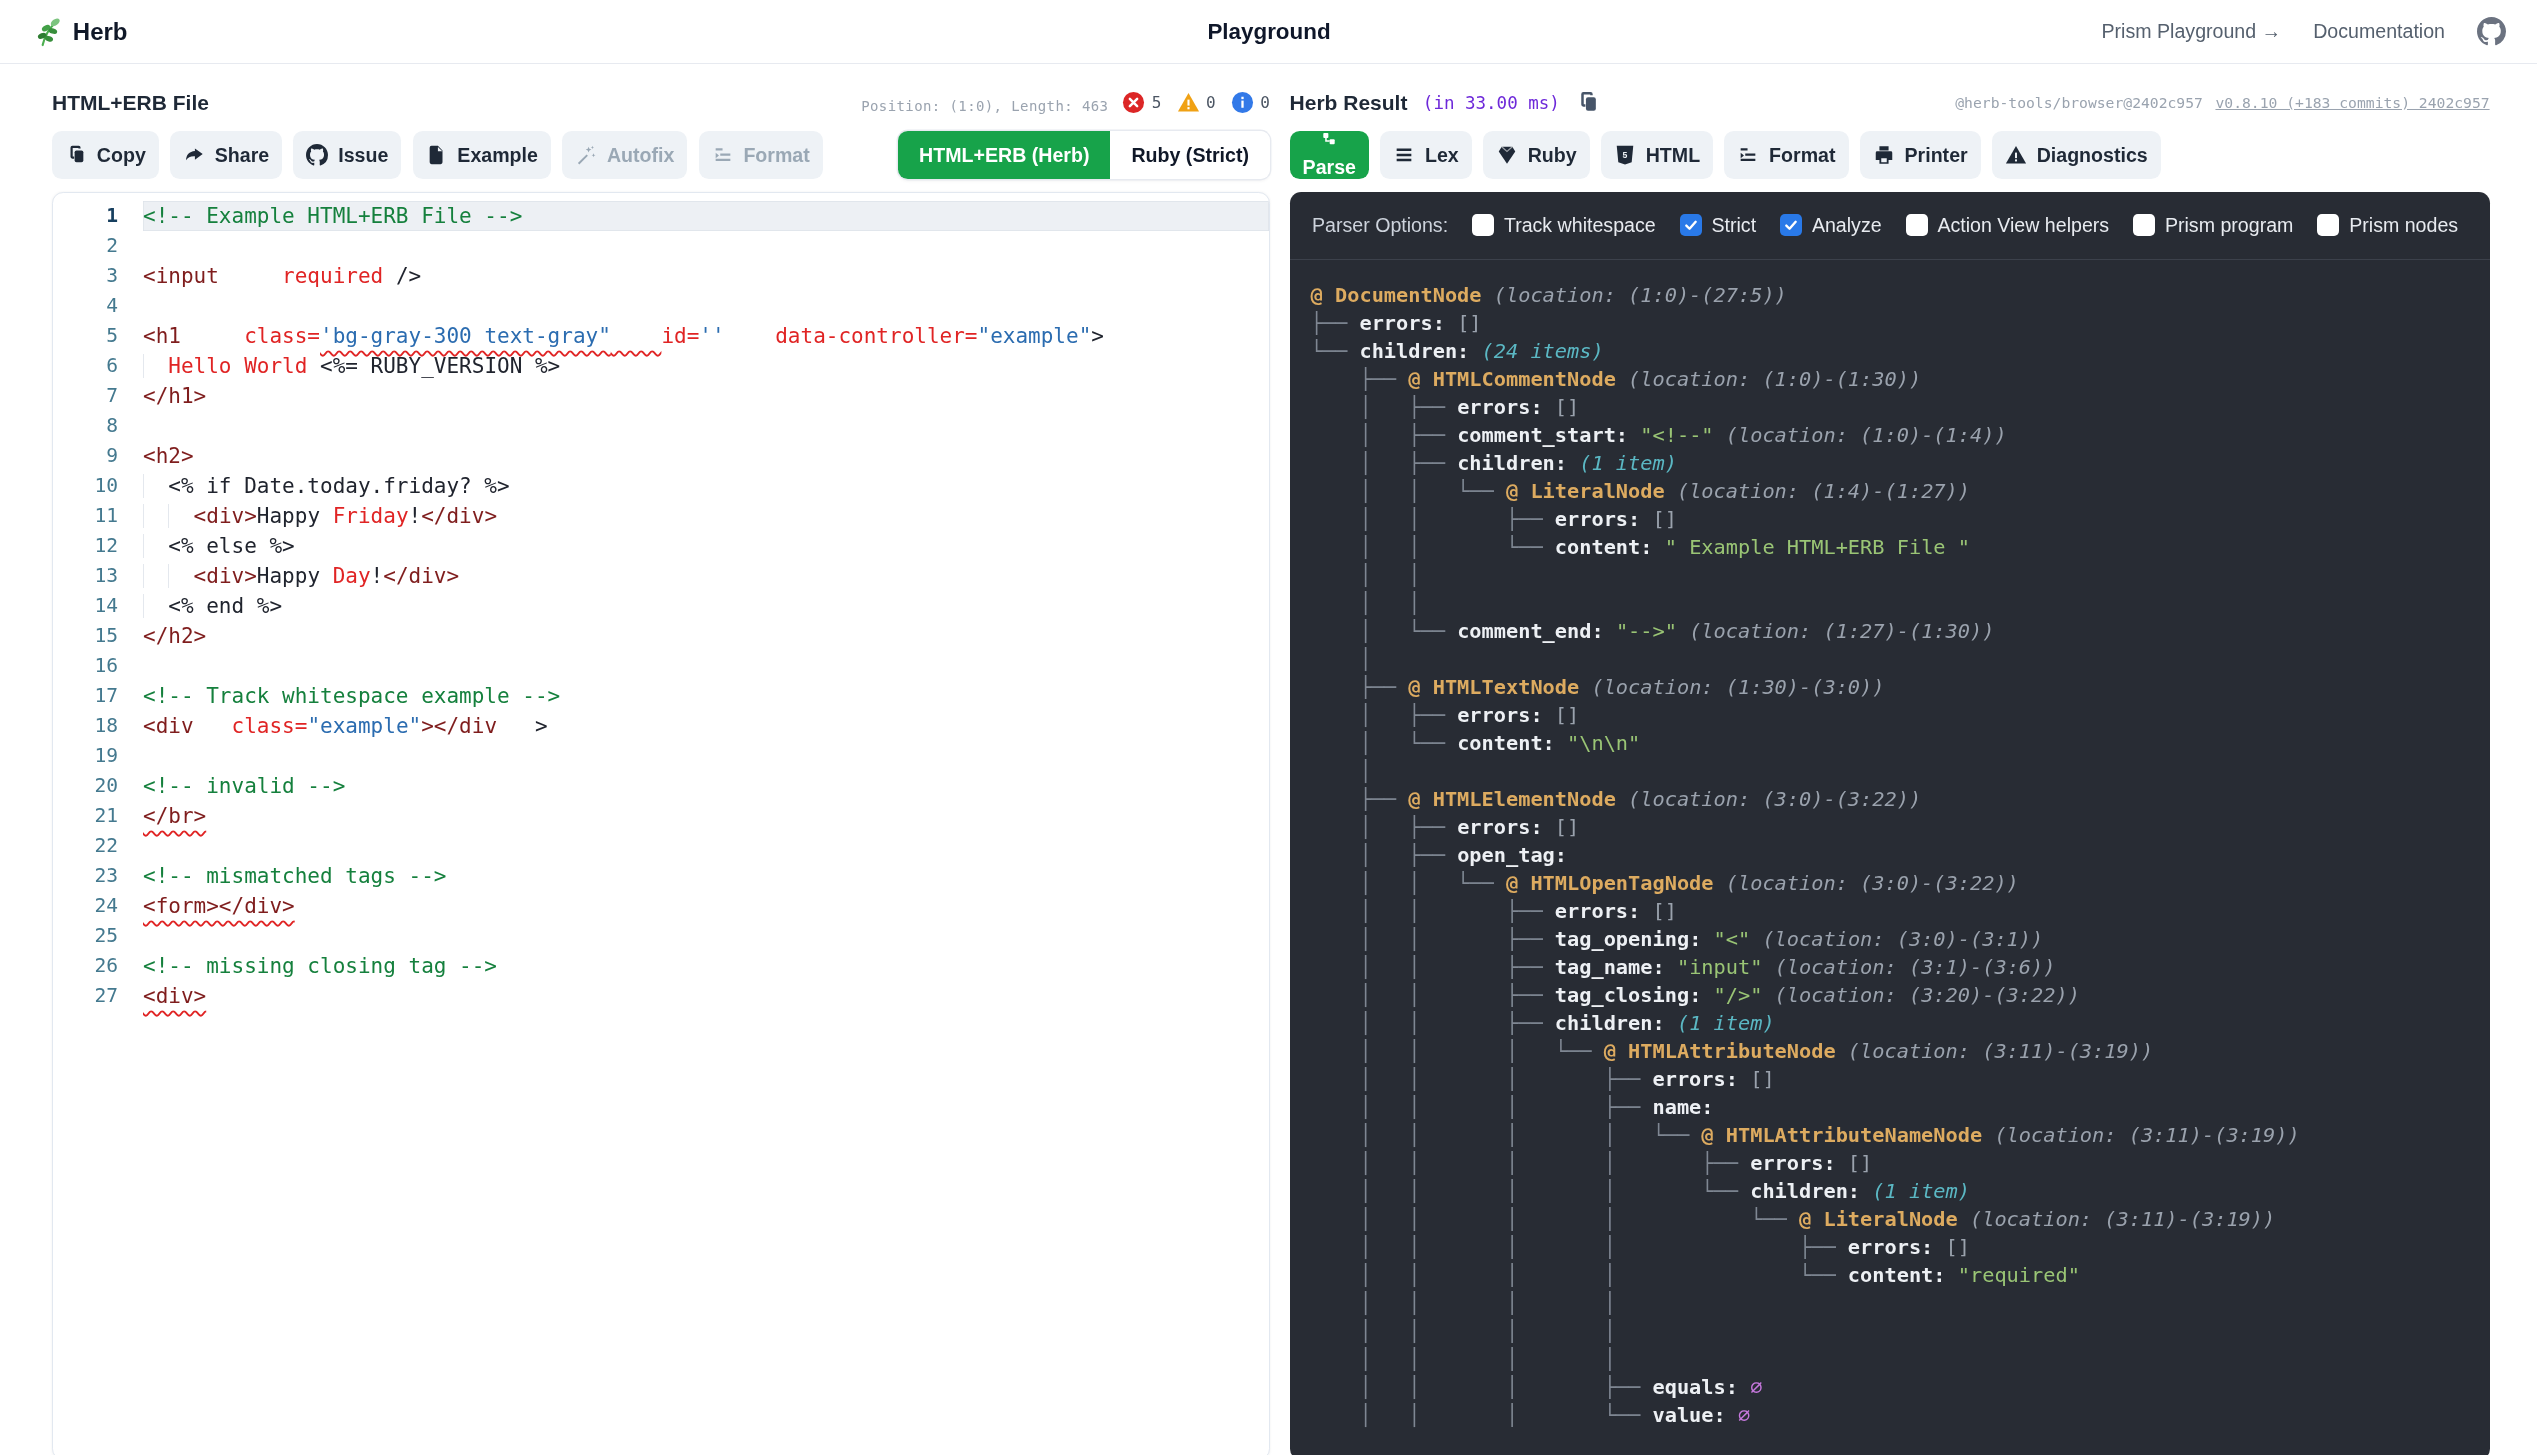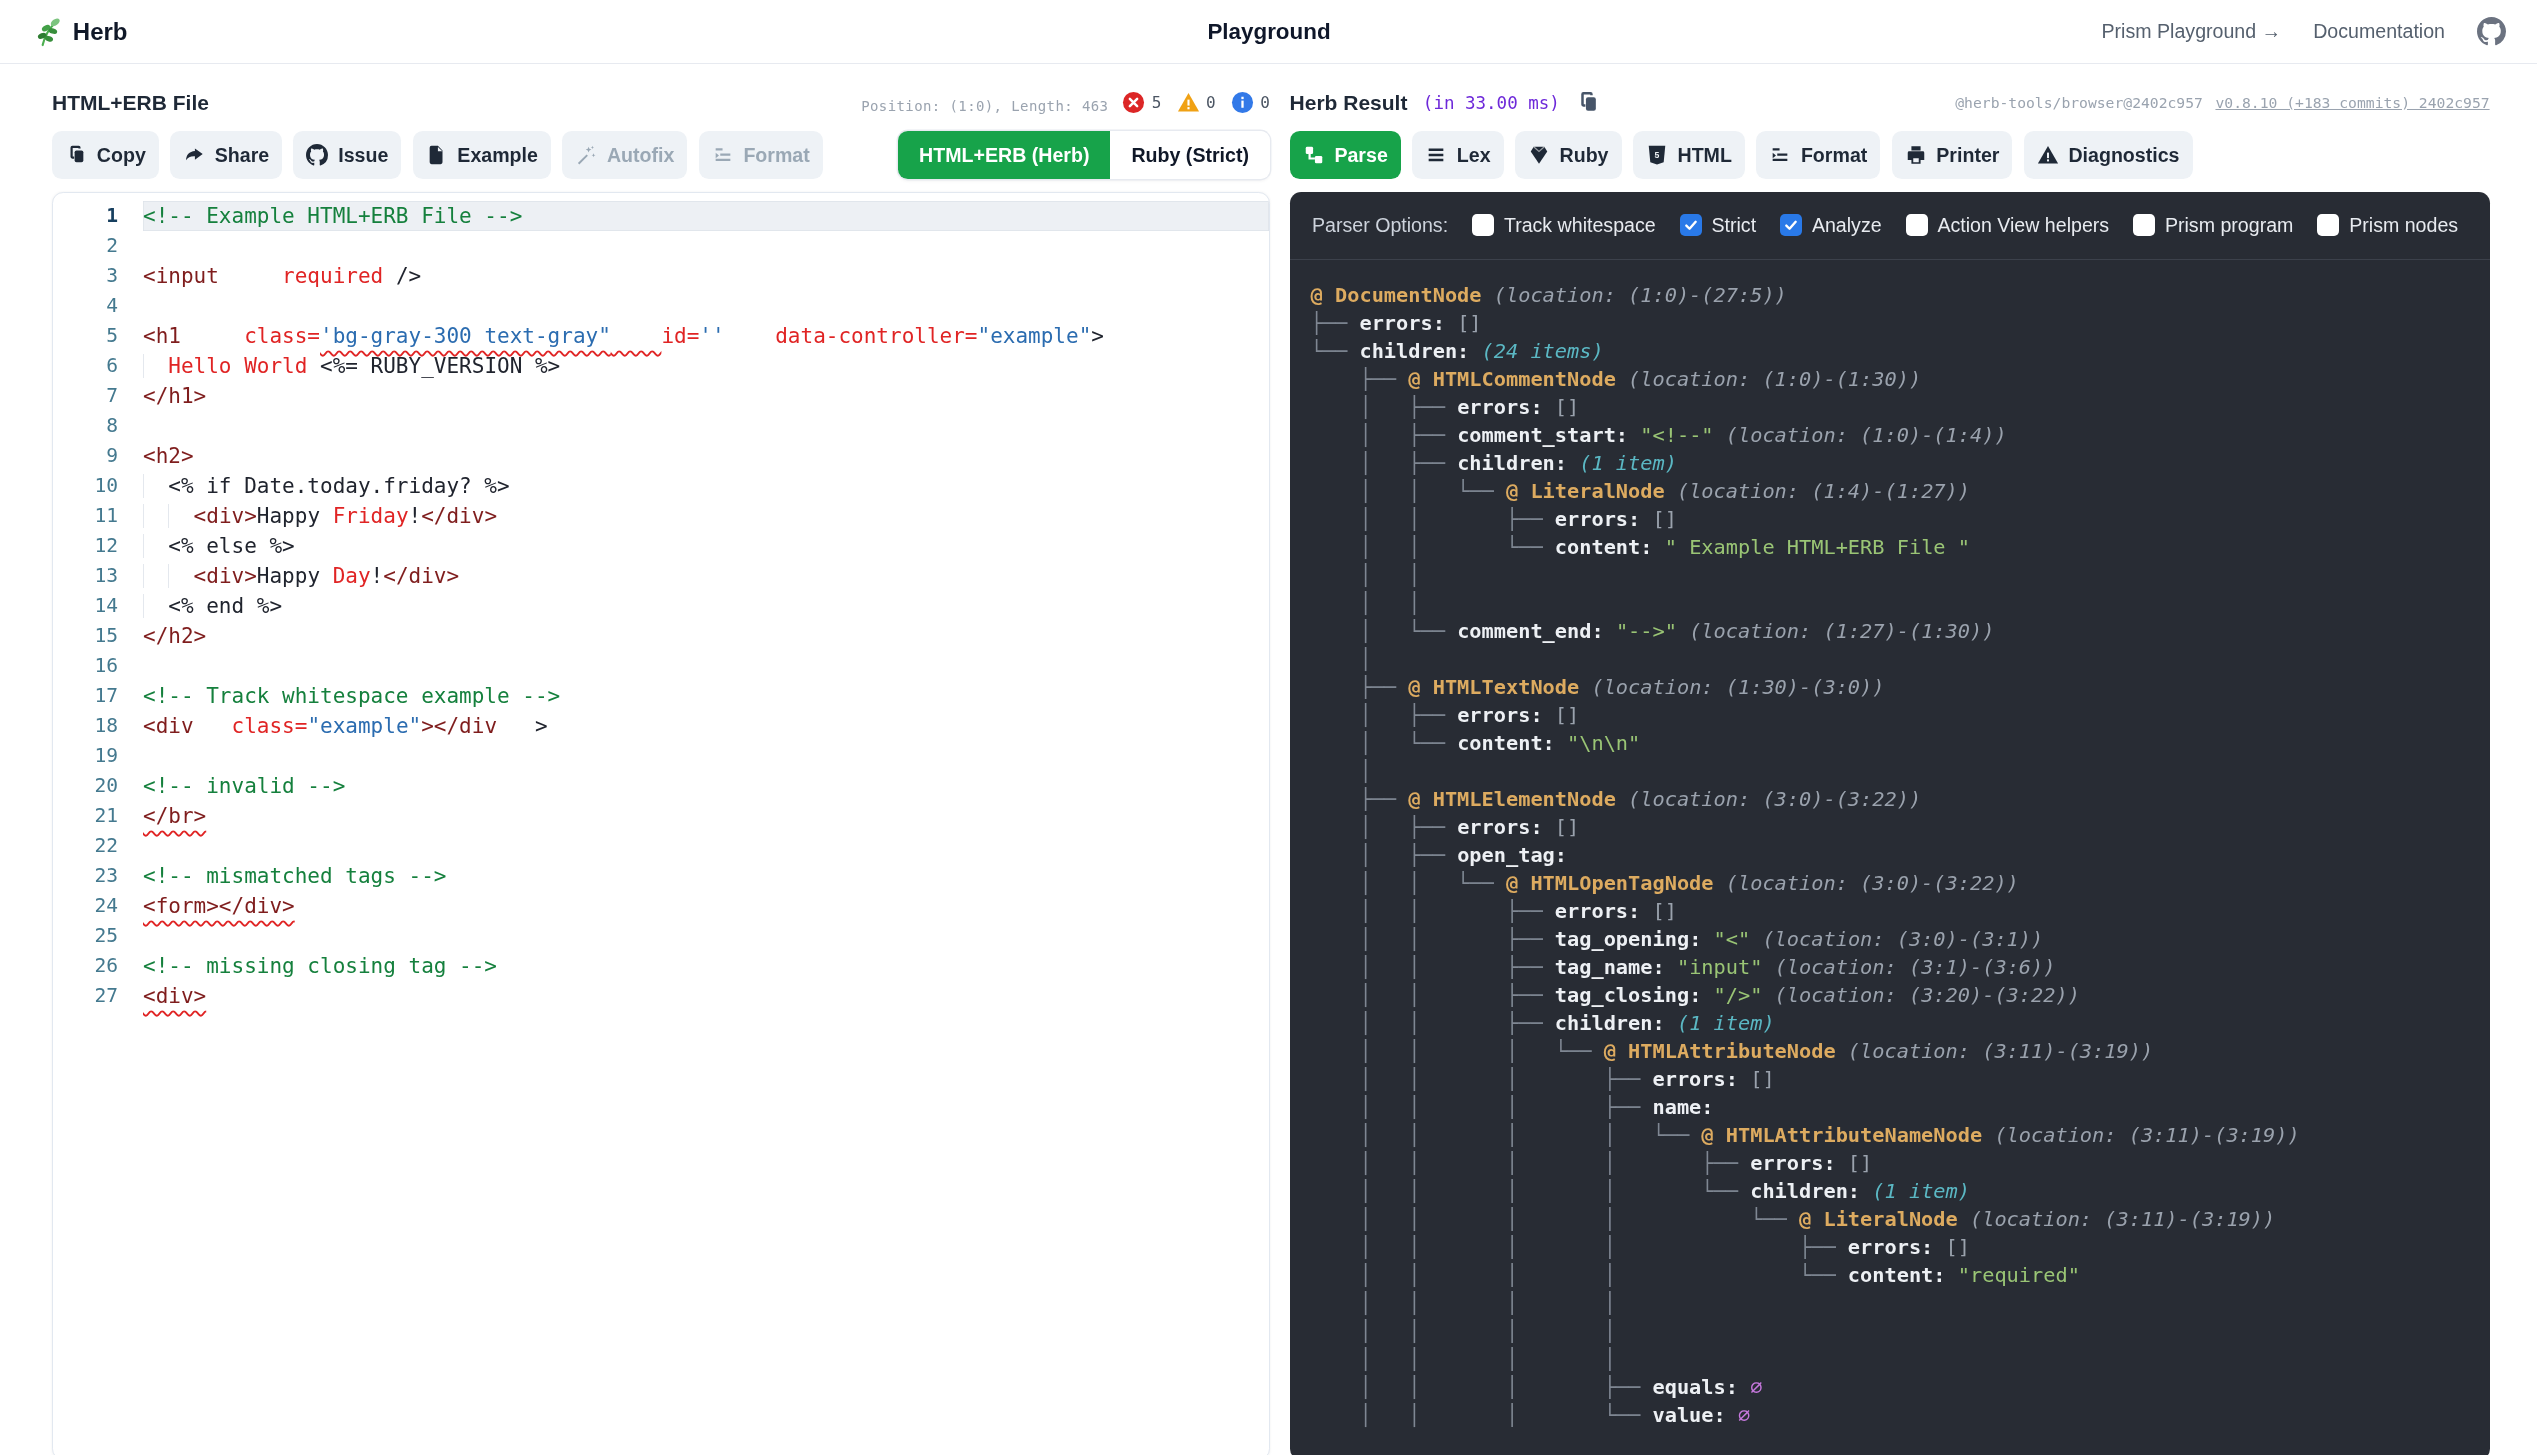--- a/index.html
+++ b/index.html
@@ -46,21 +46,21 @@
   .version a { color: #9aa3af; text-decoration: underline; cursor: pointer; }
 
   
   .toolbar { display: flex; align-items: center; gap: 11.2px; margin: 8.4px 0 12.6px; }
   .tbtn {
     display: inline-flex; align-items: center; gap: 9.8px; height: 48px; padding: 0 13px;
     border-radius: 9.8px; background: #eef2f6; border: none; cursor: pointer;
     font-family: "Liberation Sans", sans-serif; font-size: 19.6px; font-weight: 600; color: #1f2937;
   }
   .tbtn svg { width: 22px; height: 22px; fill: currentColor; display: block; }
-  .tbtn.active { background: #17a34a; color: #ffffff; }
+  .tbtn.active { background: #17a34a; color: #ffffff; flex-direction: column; }
   .tbtn.disabled { color: #9aa8b5; cursor: default; }
   .tabs { margin-left: auto; display: flex; border-radius: 9.8px; overflow: hidden; box-shadow: 0 0 0 1.4px #e7eaf0, 0 1.4px 3.5px rgba(16,24,40,.06); }
   .tab { height: 48px; display: flex; align-items: center; padding: 0 21px; font-size: 19.6px; font-weight: 600; background: #ffffff; color: #101828; cursor: pointer; }
   .tab.active { background: #17a34a; color: #fff; }
 
   
   .editor {
     height: 1268px; background: #fff; border: 1.4px solid #e2e8f0; border-radius: 11.2px;
     padding-top: 8.4px; overflow: hidden;
     font-family: "DejaVu Sans Mono", monospace; font-size: 21px;

